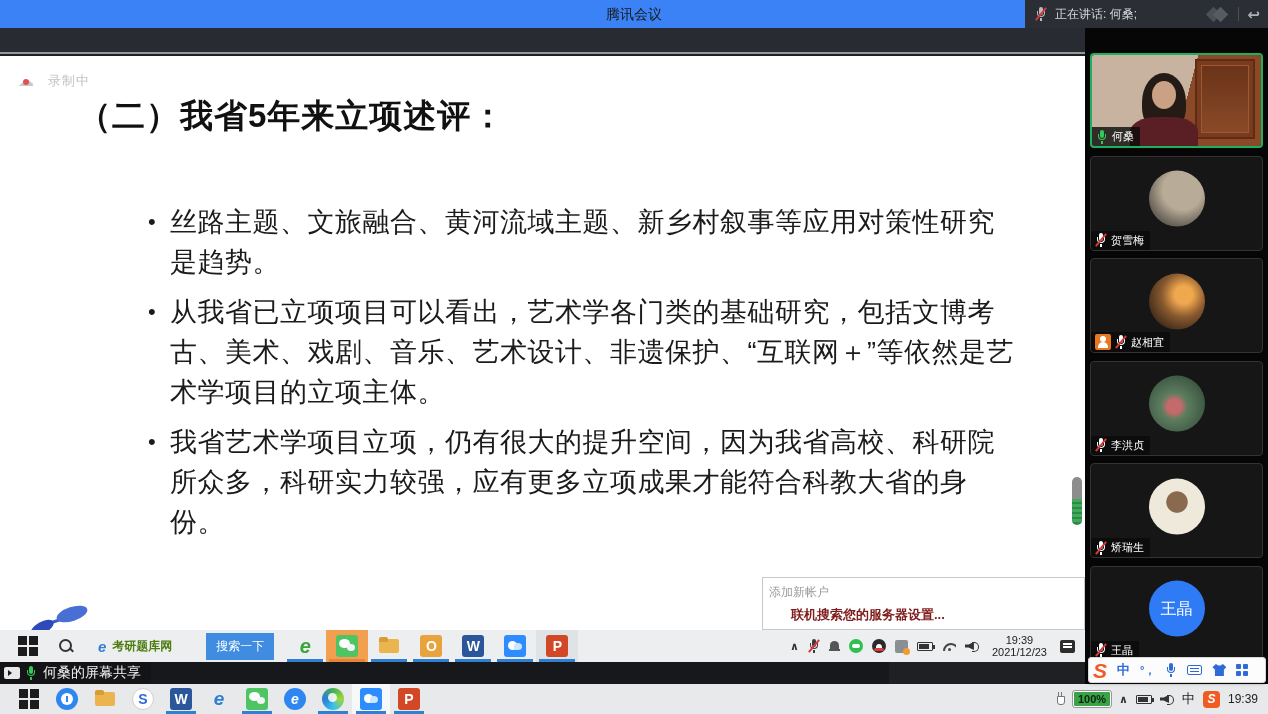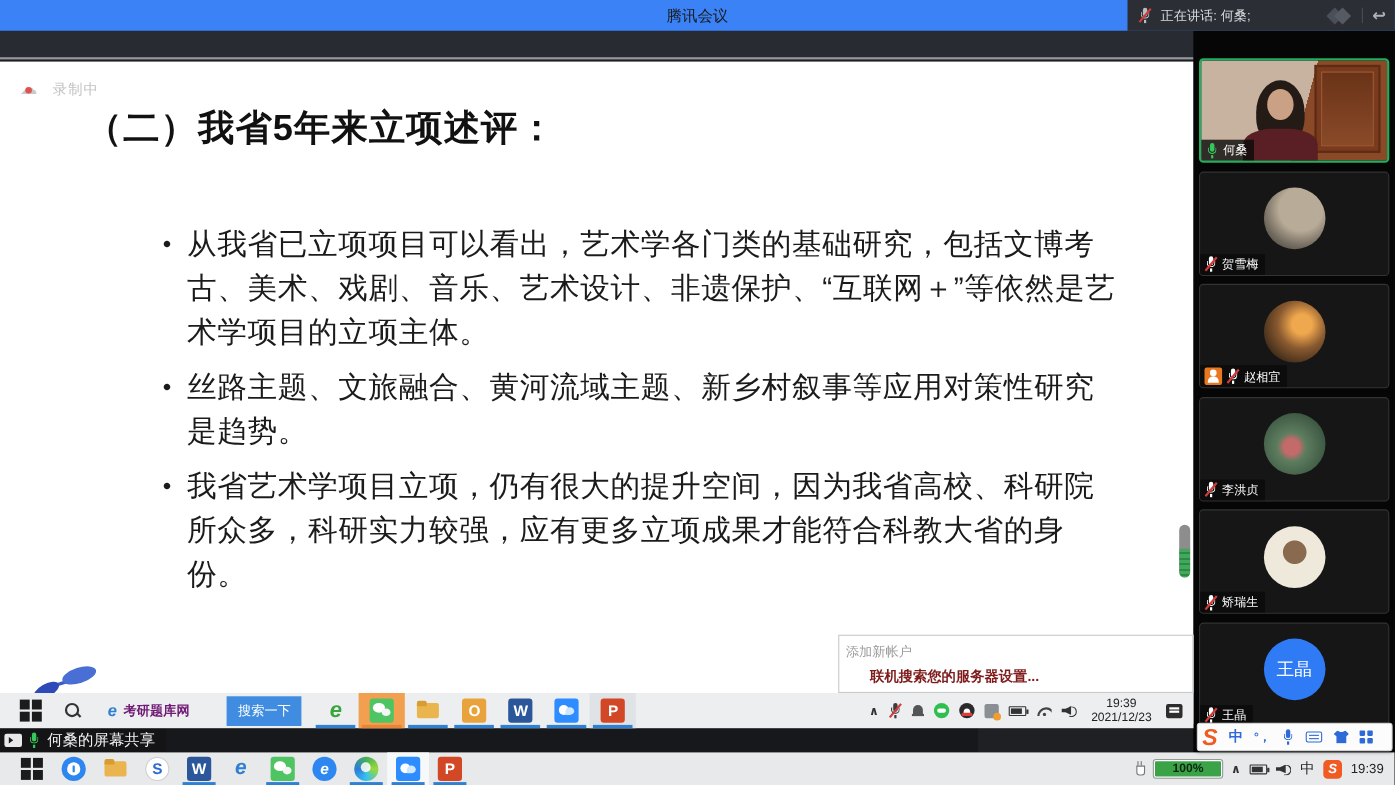--- a/index.html
+++ b/index.html
@@ -50,21 +50,21 @@
   
   .shared-tb { position:absolute; left:0; top:602px; width:1085px; height:32px; background:#eceef0; display:flex; align-items:stretch; z-index:4; }
   .stb-left { display:flex; align-items:center; padding-left:8px; }
   .tb-slot { position:relative; height:32px; display:flex; align-items:center; justify-content:center; padding:0 10px; }
   .tb-slot.ul::after { content:""; position:absolute; left:3px; right:3px; bottom:0; height:3px; background:#2f7fd3; }
   .tb-slot.ul-orange::after { background:#e8833a; }
   .tb-slot.hl-orange { background:#f2a050; }
   .tb-slot.hl-lite { background:#dfe3e6; }
 
   .search-site { display:flex; align-items:center; margin:0 6px 0 14px; }
-  .search-site .txt { font-size:12px; color:#701a75; margin-left:6px; font-weight:bold; }
+  .search-site .txt { font-size:12px; color:#4d7c0f; margin-left:6px; font-weight:bold; }
   .search-btn { background:#3f8ce0; color:#fff; font-size:12px; padding:5px 10px; margin-left:28px; border:none; }
 
   .stb-tray { margin-left:auto; display:flex; align-items:center; gap:9px; padding-right:10px; }
   .tray-clock { text-align:center; font-size:11px; color:#222; line-height:12px; margin:0 4px; }
 
   
   .share-band { position:absolute; left:0; top:634px; width:889px; height:22px; background:#17181b; display:flex; align-items:center; }
   .share-chip { display:flex; align-items:center; background:#141417; height:22px; padding:0 10px 0 4px; }
   .share-chip .lbl { color:#f0f0f0; font-size:14px; margin-left:6px; white-space:nowrap; }
   .cast-icon { width:16px; height:12px; background:#e8e8e8; border-radius:2px; position:relative; }
@@ -156,21 +156,21 @@
   .wifi::after { content:""; position:absolute; left:6px; top:7px; width:3px; height:3px; border-radius:50%; background:#444; }
   .spk { position:relative; width:14px; height:12px; }
   .spk::before { content:""; position:absolute; left:0; top:2px; width:9px; height:8px; background:#333;
     clip-path:polygon(0 30%,40% 30%,100% 0,100% 100%,40% 70%,0 70%); }
   .spk::after { content:""; position:absolute; right:0; top:2px; width:6px; height:8px; border:1px solid #333; border-left:none; border-radius:0 6px 6px 0; }
   .notif { position:relative; width:15px; height:13px; background:#2d2d2d; border-radius:2px; }
   .notif::before { content:""; position:absolute; left:3px; top:3px; width:9px; height:2px; background:#fff; box-shadow:0 3px 0 #fff; }
   .plug { position:relative; width:10px; height:14px; }
   .plug::before { content:""; position:absolute; left:2px; top:4px; width:6px; height:7px; background:#fefefe; border:1px solid #777; border-radius:0 0 3px 3px; }
   .plug::after { content:""; position:absolute; left:3px; top:0; width:1px; height:4px; background:#777; box-shadow:3px 0 0 #777; }
-  .batt100 { background:#3aa348; border:1px solid #fff; outline:1px solid #999; color:#0d2410; font-size:11px; font-weight:bold; padding:1px 16px; border-radius:2px; }
+  .batt100 { background:#3aa348; border:1px solid #fff; outline:1px solid #999; color:#0d2410; font-size:11px; font-weight:bold; padding:1px 4px; border-radius:2px; }
 
   
   .real-tb { position:absolute; left:0; top:684px; width:1268px; height:30px; background:#e7e9eb; z-index:5; display:flex; align-items:stretch; }
   .rtb-left { display:flex; align-items:center; padding-left:10px; }
   .rtb-slot { position:relative; height:30px; width:38px; display:flex; align-items:center; justify-content:center; }
   .rtb-slot.ul::after { content:""; position:absolute; left:4px; right:4px; bottom:0; height:3px; background:#2f7fd3; }
   .rtb-slot.active { background:#f6f8fa; }
   .rtb-tray { margin-left:auto; display:flex; align-items:center; gap:8px; padding-right:10px; }
   .rtb-time { font-size:12px; color:#222; }
   .ime-zh { font-size:13px; color:#222; }
@@ -211,22 +211,22 @@
   <div class="shared">
     <div class="dark-strip"></div>
 
     <div class="slide">
       <div class="rec-wrap">
         <span class="rec-cloud">☁<span class="rec-dot"></span></span>
         <span class="rec-label">录制中</span>
       </div>
       <div class="slide-title">（二）我省5年来立项述评：</div>
       <div class="bullets" id="bullets">
+          <div class="b">丝路主题、文旅融合、黄河流域主题、新乡村叙事等应用对策性研究是趋势。</div>
           <div class="b">从我省已立项项目可以看出，艺术学各门类的基础研究，包括文博考古、美术、戏剧、音乐、艺术设计、非遗保护、“互联网＋”等依然是艺术学项目的立项主体。</div>
-          <div class="b">丝路主题、文旅融合、黄河流域主题、新乡村叙事等应用对策性研究是趋势。</div>
           <div class="b">我省艺术学项目立项，仍有很大的提升空间，因为我省高校、科研院所众多，科研实力较强，应有更多立项成果才能符合科教大省的身份。</div>
         </div>
 
       <svg class="leaves" viewBox="0 0 170 90">
         <g fill="none" stroke="#3c5ec4" stroke-width="3">
           <path d="M20 90 C 30 60, 55 45, 80 42"></path>
           <path d="M10 90 C 18 70, 30 62, 48 58"></path>
         </g>
         <ellipse cx="82" cy="38" rx="16" ry="7" fill="#4a6fd4" transform="rotate(-18 82 38)"></ellipse>
         <ellipse cx="52" cy="52" rx="13" ry="6" fill="#2e49b8" transform="rotate(-30 52 52)"></ellipse>

